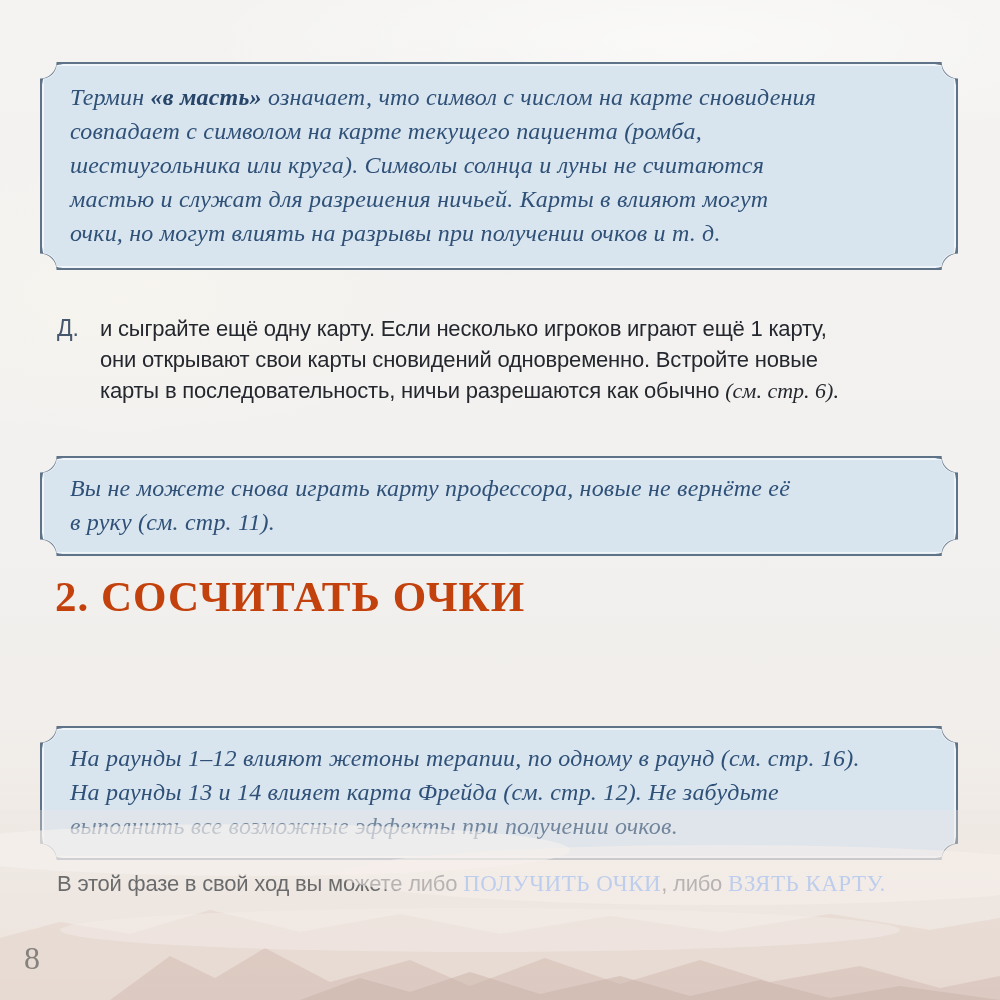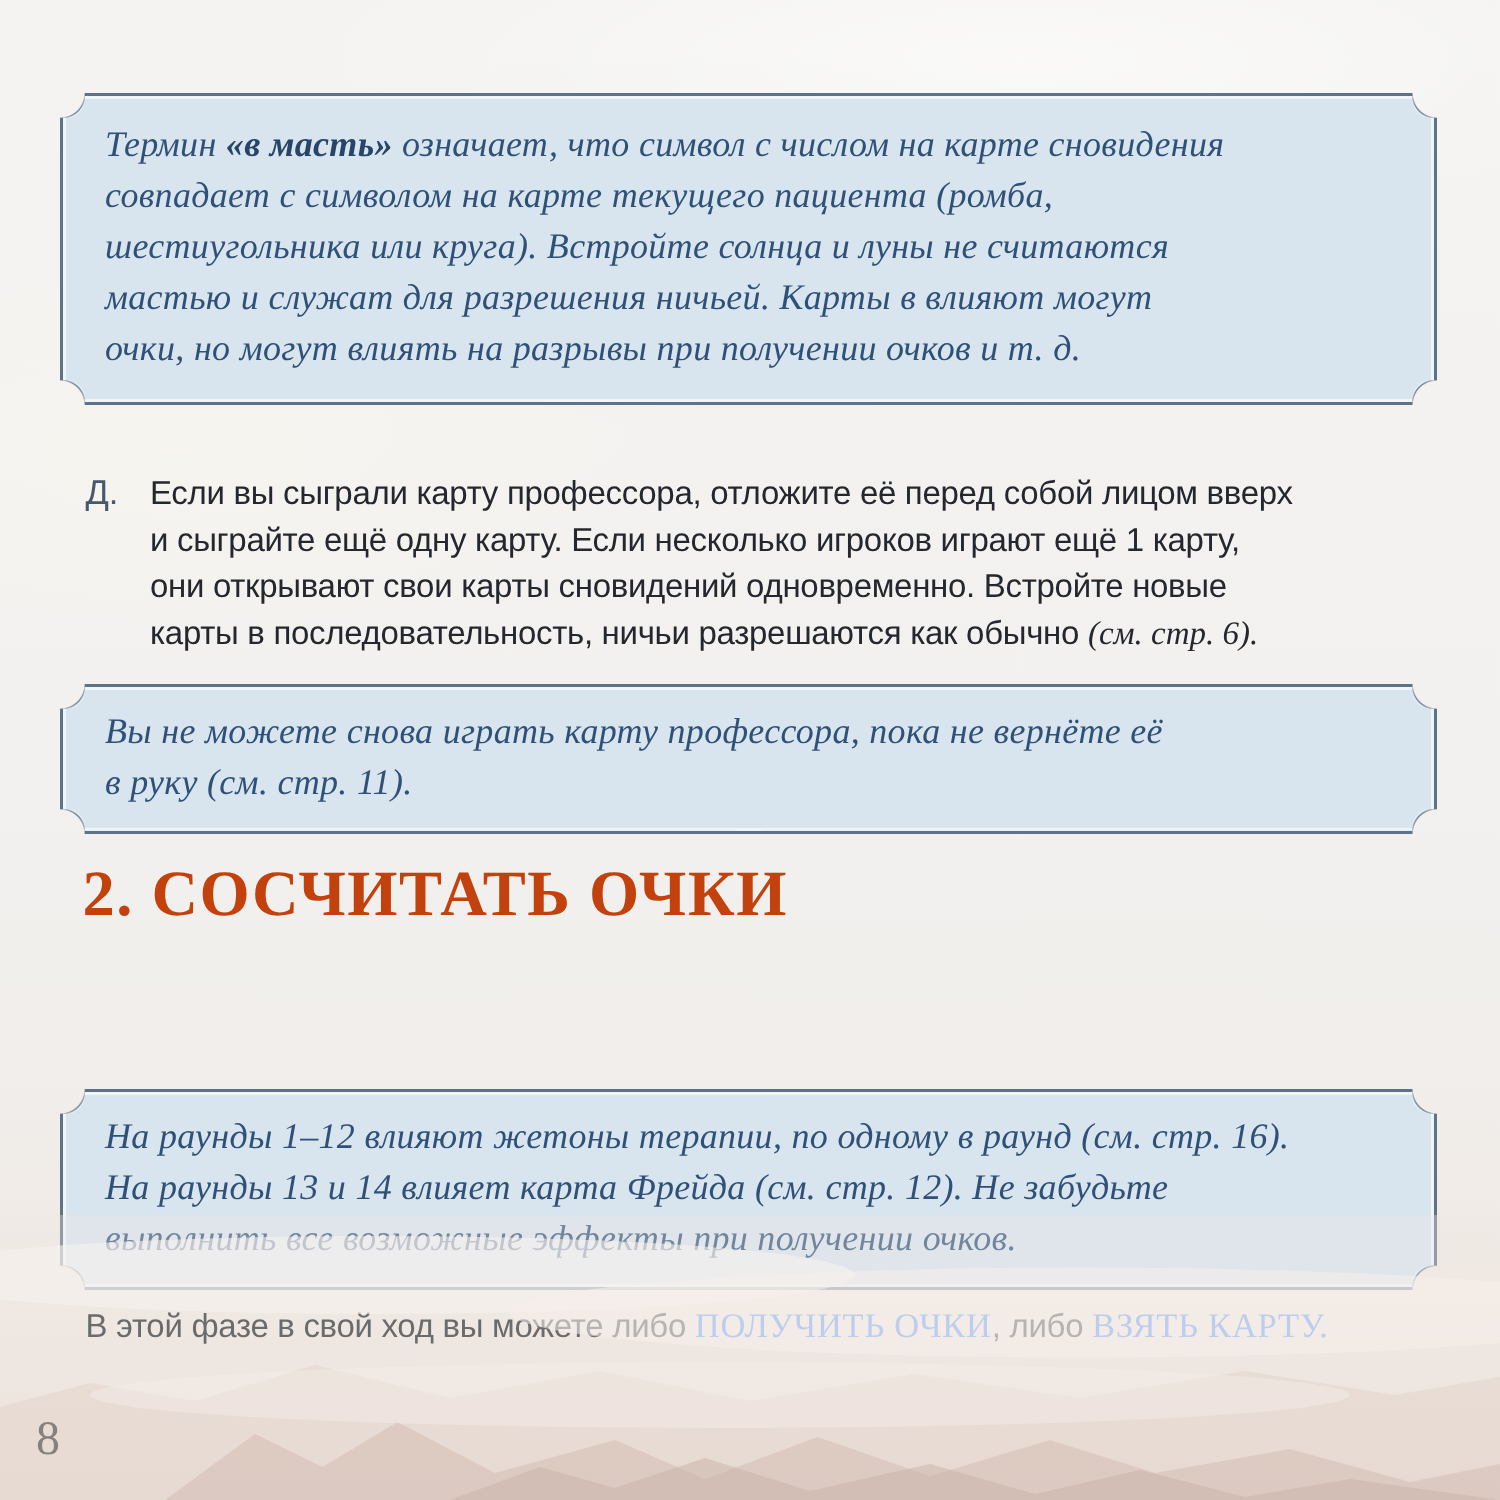--- a/index.html
+++ b/index.html
@@ -22,21 +22,21 @@
       radial-gradient(circle var(--r) at 0 100%,    #0000 calc(var(--r) - 1px), #000 var(--r)) bottom left / 51% 51% no-repeat,
       radial-gradient(circle var(--r) at 100% 100%, #0000 calc(var(--r) - 1px), #000 var(--r)) bottom right/ 51% 51% no-repeat;
     mask:
       radial-gradient(circle var(--r) at 0 0,       #0000 calc(var(--r) - 1px), #000 var(--r)) top left    / 51% 51% no-repeat,
       radial-gradient(circle var(--r) at 100% 0,    #0000 calc(var(--r) - 1px), #000 var(--r)) top right   / 51% 51% no-repeat,
       radial-gradient(circle var(--r) at 0 100%,    #0000 calc(var(--r) - 1px), #000 var(--r)) bottom left / 51% 51% no-repeat,
       radial-gradient(circle var(--r) at 100% 100%, #0000 calc(var(--r) - 1px), #000 var(--r)) bottom right/ 51% 51% no-repeat;
   }
   .callout{position:absolute;left:40px;width:918px;}
   .layer-border{--r:17px;background:#5e7288;padding:2px;box-sizing:border-box;}
-  .layer-light{--r:15px;background:#f0f5f9;padding:2px;box-sizing:border-box;height:100%;}
+  .layer-light{--r:15px;background:#f0f5f9;padding:2px;box-sizing:border-box;height:100%;border-radius:21px;}
   .layer-fill{--r:13px;background:#d8e4ee;box-sizing:border-box;height:100%;}
   .callout-text{
     font-family:"Liberation Serif", serif;font-style:italic;
     font-size:24px;line-height:34px;color:#2f5178;letter-spacing:.2px;
   }
   .pad-big{padding:14px 26px 16px 26px;}
   .pad-small{padding:11px 26px 13px 26px;}
   .cbold{font-weight:700;color:#274569;}
 
   
@@ -75,43 +75,42 @@
 
 <div class="page">
 
   <div class="callout" style="top:62px;">
     <div class="cut layer-border">
       <div class="cut layer-light">
         <div class="cut layer-fill">
           <div class="callout-text pad-big">
             <div><span>Термин </span><span class="cbold">«в масть»</span><span> означает, что символ с числом на карте сновидения</span></div>
             <div>совпадает с символом на карте текущего пациента (ромба,</div>
-            <div>шестиугольника или круга). Встройте солнца и луны не считаются</div>
+            <div>шестиугольника или круга). Символы солнца и луны не считаются</div>
             <div>мастью и служат для разрешения ничьей. Карты в влияют могут</div>
             <div>очки, но могут влиять на разрывы при получении очков и т. д.</div>
           </div>
         </div>
       </div>
     </div>
   </div>
 
   <div class="step-d-marker bodyline">Д.</div>
   <div class="step-d">
-    <div class="bodyline">Если вы сыграли карту профессора, отложите её перед собой лицом вверх</div>
     <div class="bodyline">и сыграйте ещё одну карту. Если несколько игроков играют ещё 1 карту,</div>
     <div class="bodyline">они открывают свои карты сновидений одновременно. Встройте новые</div>
     <div class="bodyline"><span>карты в последовательность, ничьи разрешаются как обычно </span><span class="ref-italic">(см. стр. 6).</span></div>
   </div>
 
   <div class="callout" style="top:456px;">
     <div class="cut layer-border">
       <div class="cut layer-light">
         <div class="cut layer-fill">
           <div class="callout-text pad-small">
-            <div>Вы не можете снова играть карту профессора, пока не вернёте её</div>
+            <div>Вы не можете снова играть карту профессора, новые не вернёте её</div>
             <div>в руку (см. стр. 11).</div>
           </div>
         </div>
       </div>
     </div>
   </div>
 
   <div class="section-heading">2. СОСЧИТАТЬ ОЧКИ</div>
 
 

